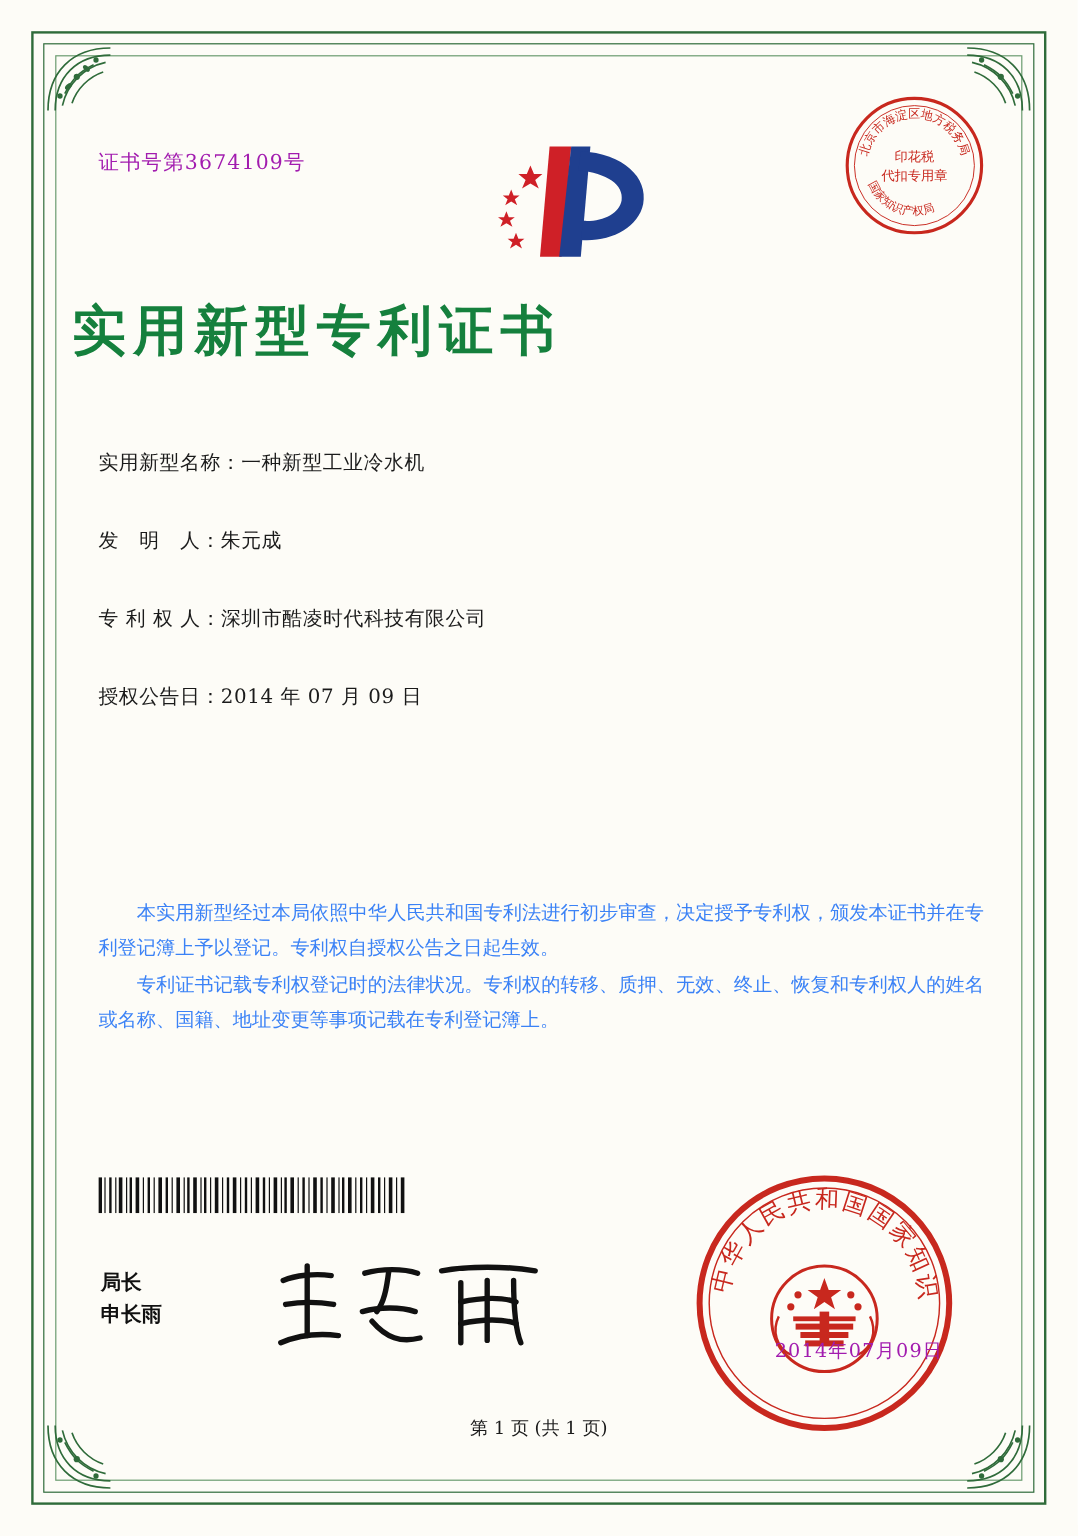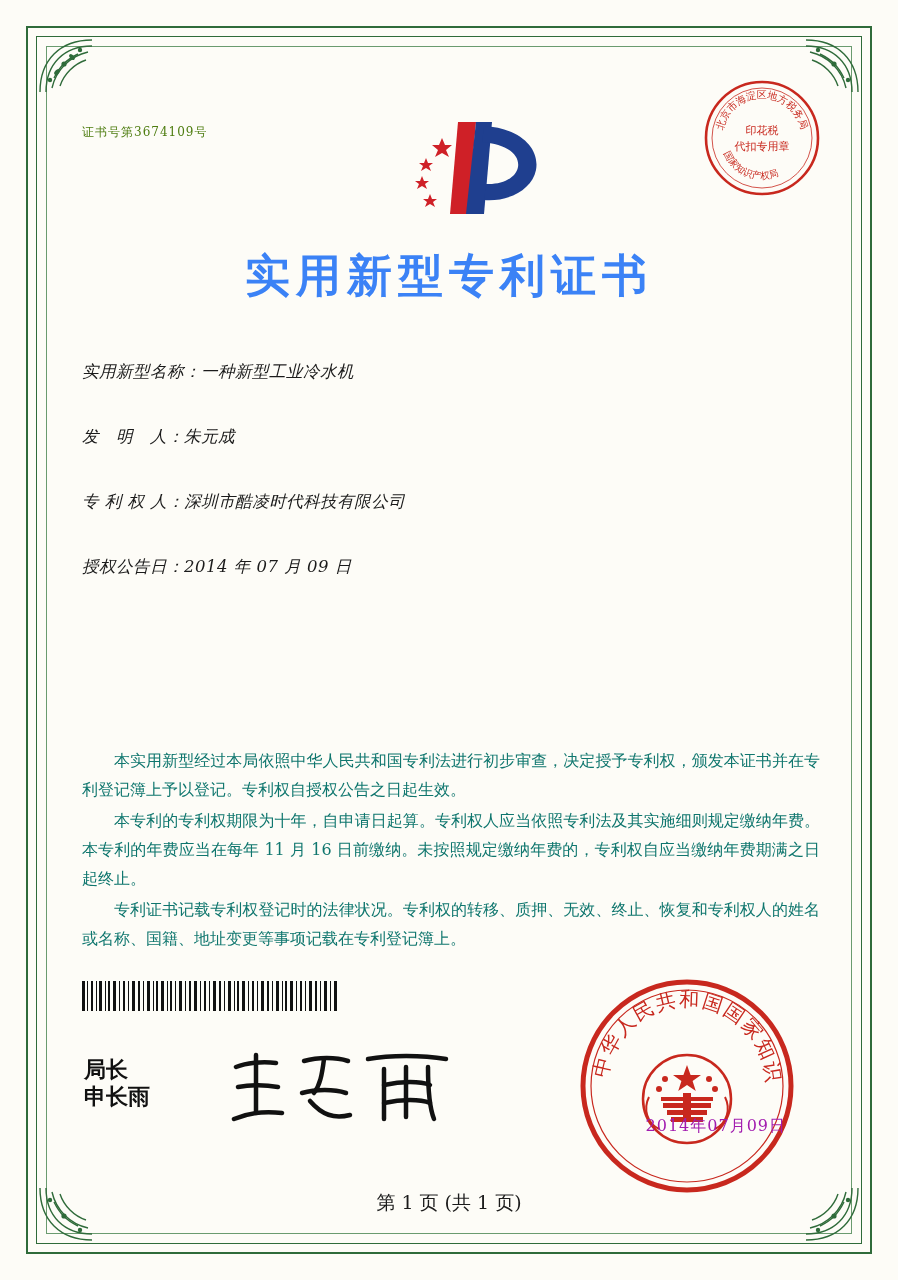--- a/index.html
+++ b/index.html
@@ -54,23 +54,23 @@
 
   
   .content {
     position: absolute;
     left: 60px; top: 56px; right: 60px; bottom: 56px;
   }
   .cert-number {
     position: absolute;
     left: 22px;
     top: 68px;
-    font-size: 12px;
+    font-size: 17px;
     letter-spacing: 1px;
-    color: #4d7c0f;
+    color: #a21caf;
     font-family: "DejaVu Serif", serif;
   }
   
   .logo {
     position: absolute;
     left: 320px;
     top: 58px;
     width: 180px;
     height: 110px;
   }
@@ -80,52 +80,51 @@
     right: 12px;
     top: 18px;
     width: 128px;
     height: 128px;
   }
   .title {
     position: absolute;
     left: 0;
     right: 0;
     top: 190px;
-    text-align: center;
+    text-align: left;
     font-size: 45px;
     letter-spacing: 6px;
     font-weight: bold;
-    color: #3b82f6;
+    color: #15803d;
     font-family: "DejaVu Serif", serif;
   }
   .fields {
     position: absolute;
     left: 22px;
-    top: 305px;
+    top: 319px;
     right: 10px;
-    font-style: italic;
   }
   .field {
     font-size: 16.5px;
     color: #1b1b1b;
     margin-bottom: 43px;
     letter-spacing: 0.5px;
     font-family: "DejaVu Serif", serif;
   }
   .field .lbl { display: inline; }
   .field .val { display: inline; }
 
   .paragraphs {
     position: absolute;
     left: 22px;
     right: 18px;
     top: 690px;
     font-size: 16px;
     line-height: 29px;
-    color: #0f766e;
+    color: #3b82f6;
     text-align: justify;
     font-family: "DejaVu Serif", serif;
   }
   .paragraphs p {
     margin: 0 0 2px 0;
     text-indent: 2em;
   }
   
   .barcode {
     position: absolute;
@@ -133,21 +132,21 @@
     top: 925px;
     width: 258px;
     height: 30px;
   }
   .barcode svg { display: block; }
   
   .sig-labels {
     position: absolute;
     left: 24px;
     top: 1000px;
-    font-size: 22px;
+    font-size: 17px;
     font-weight: bold;
     line-height: 27px;
     color: #111;
     font-family: "DejaVu Serif", serif;
   }
   .signature-script {
     position: absolute;
     left: 158px;
     top: 985px;
     width: 260px;
@@ -166,23 +165,23 @@
     right: 52px;
     top: 1060px;
     font-size: 16px;
     color: #a21caf;
     letter-spacing: 1px;
     font-family: "DejaVu Serif", serif;
   }
   .page-footer {
     position: absolute;
     left: 0; right: 0;
-    bottom: 8px;
+    bottom: 24px;
     text-align: center;
-    font-size: 19px;
+    font-size: 15px;
     color: #1b1b1b;
     font-family: "DejaVu Serif", serif;
   }
 </style>
 </head>
 <body>
 
 <div class="page">
 
   <div class="border-outer"></div>
@@ -303,21 +302,20 @@
       <div class="field">
         <span class="lbl">专 利 权 人：</span><span class="val">深圳市酷凌时代科技有限公司</span>
       </div>
       <div class="field">
         <span class="lbl">授权公告日：</span><span class="val">2014 年 07 月 09 日</span>
       </div>
     </div>
 
     <div class="paragraphs">
       <p>本实用新型经过本局依照中华人民共和国专利法进行初步审查，决定授予专利权，颁发本证书并在专利登记簿上予以登记。专利权自授权公告之日起生效。</p>
-      <p>本专利的专利权期限为十年，自申请日起算。专利权人应当依照专利法及其实施细则规定缴纳年费。本专利的年费应当在每年 11 月 16 日前缴纳。未按照规定缴纳年费的，专利权自应当缴纳年费期满之日起终止。</p>
       <p>专利证书记载专利权登记时的法律状况。专利权的转移、质押、无效、终止、恢复和专利权人的姓名或名称、国籍、地址变更等事项记载在专利登记簿上。</p>
     </div>
 
     <div class="barcode">
       <svg width="258" height="30" viewBox="0 0 258 30">
         <g fill="#111">
           <rect x="0" y="0" width="3" height="30"></rect>
           <rect x="5" y="0" width="1" height="30"></rect>
           <rect x="9" y="0" width="2" height="30"></rect>
           <rect x="14" y="0" width="1" height="30"></rect>

